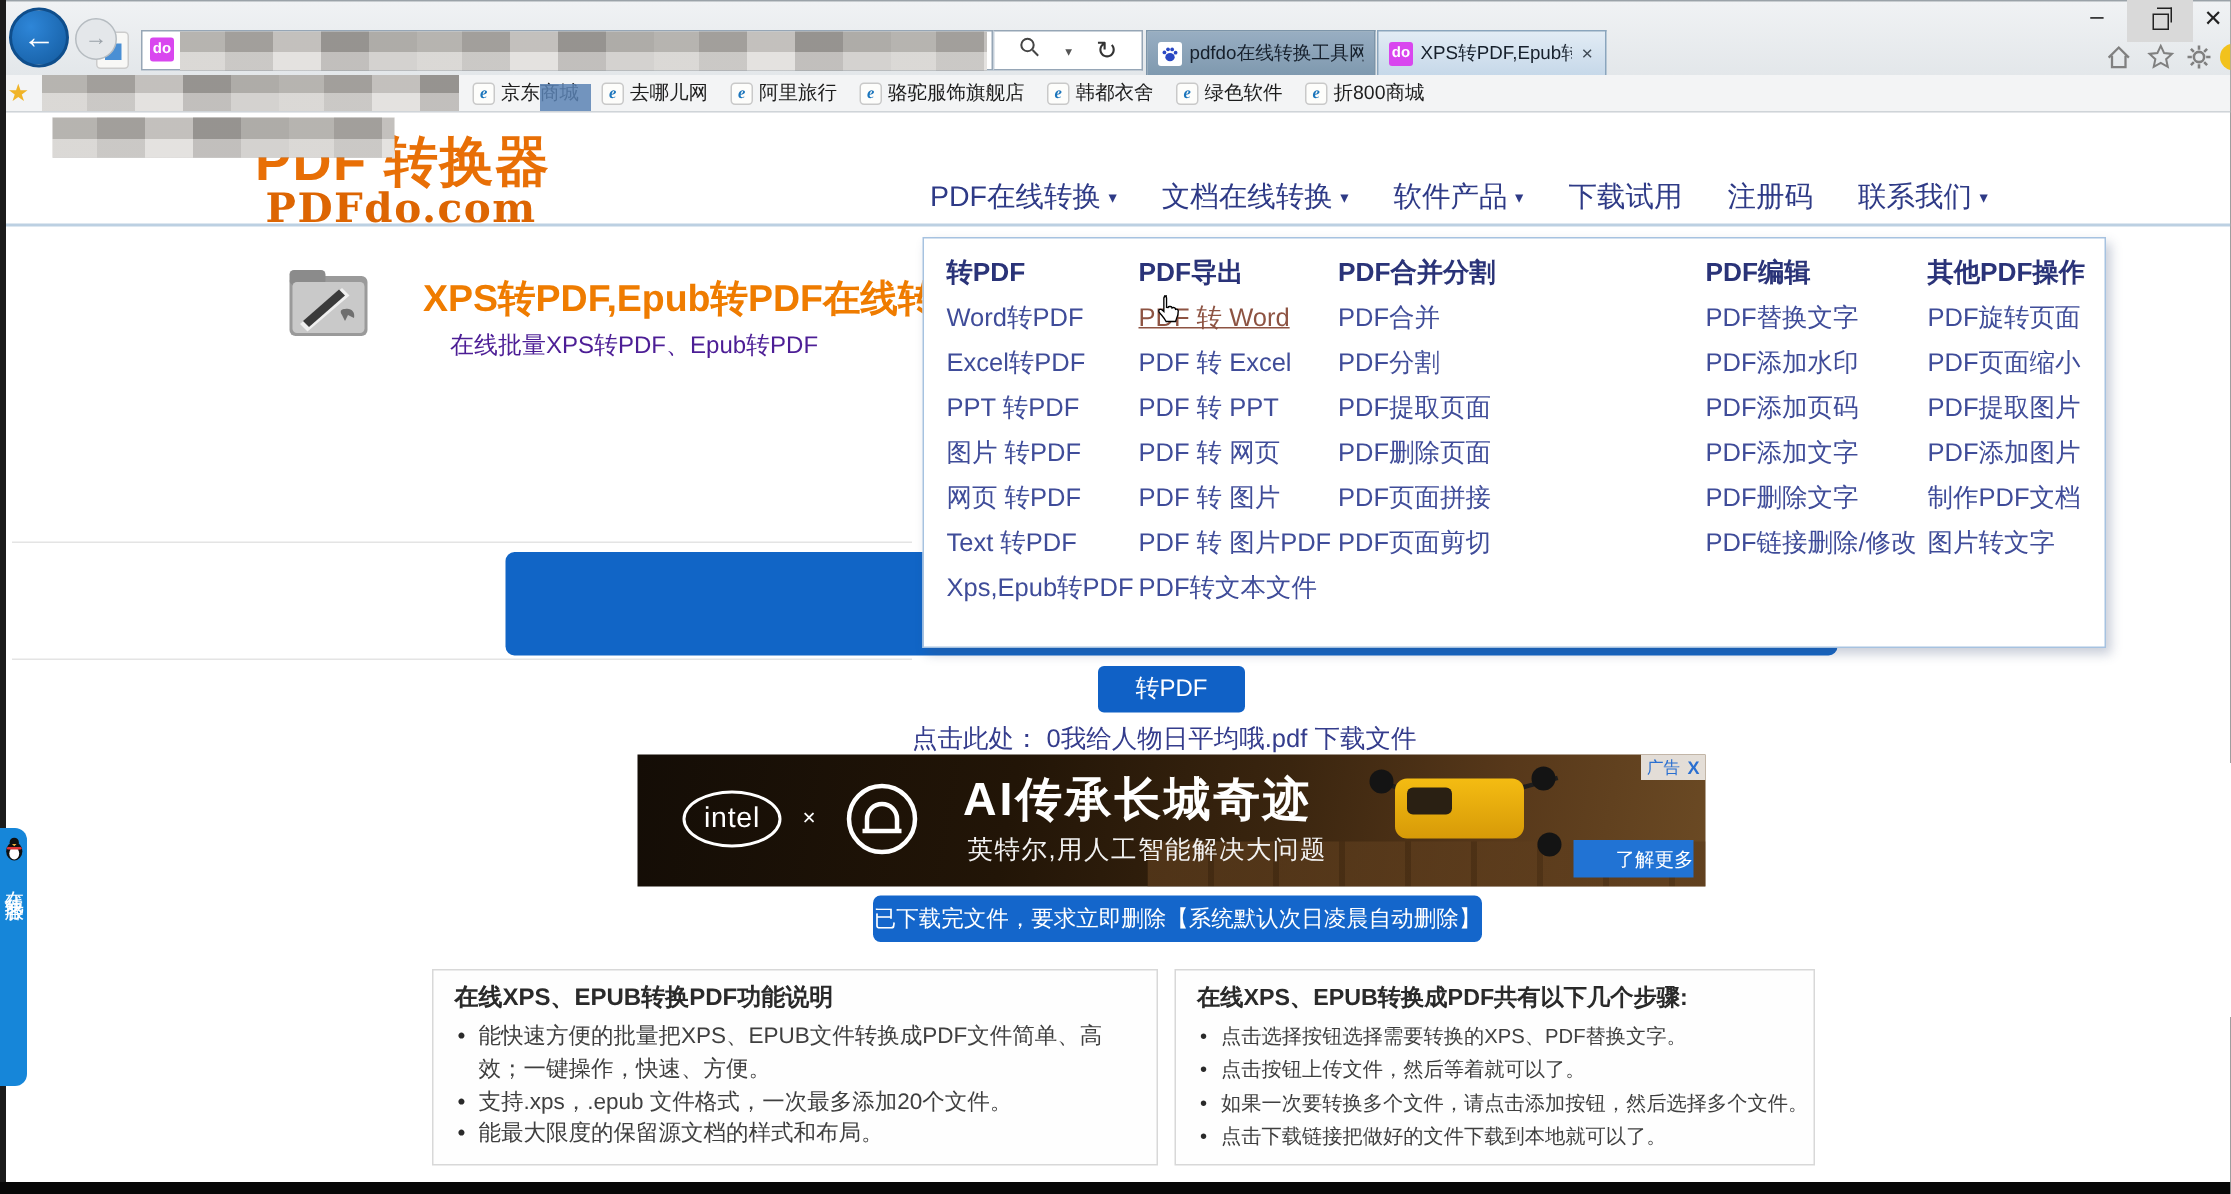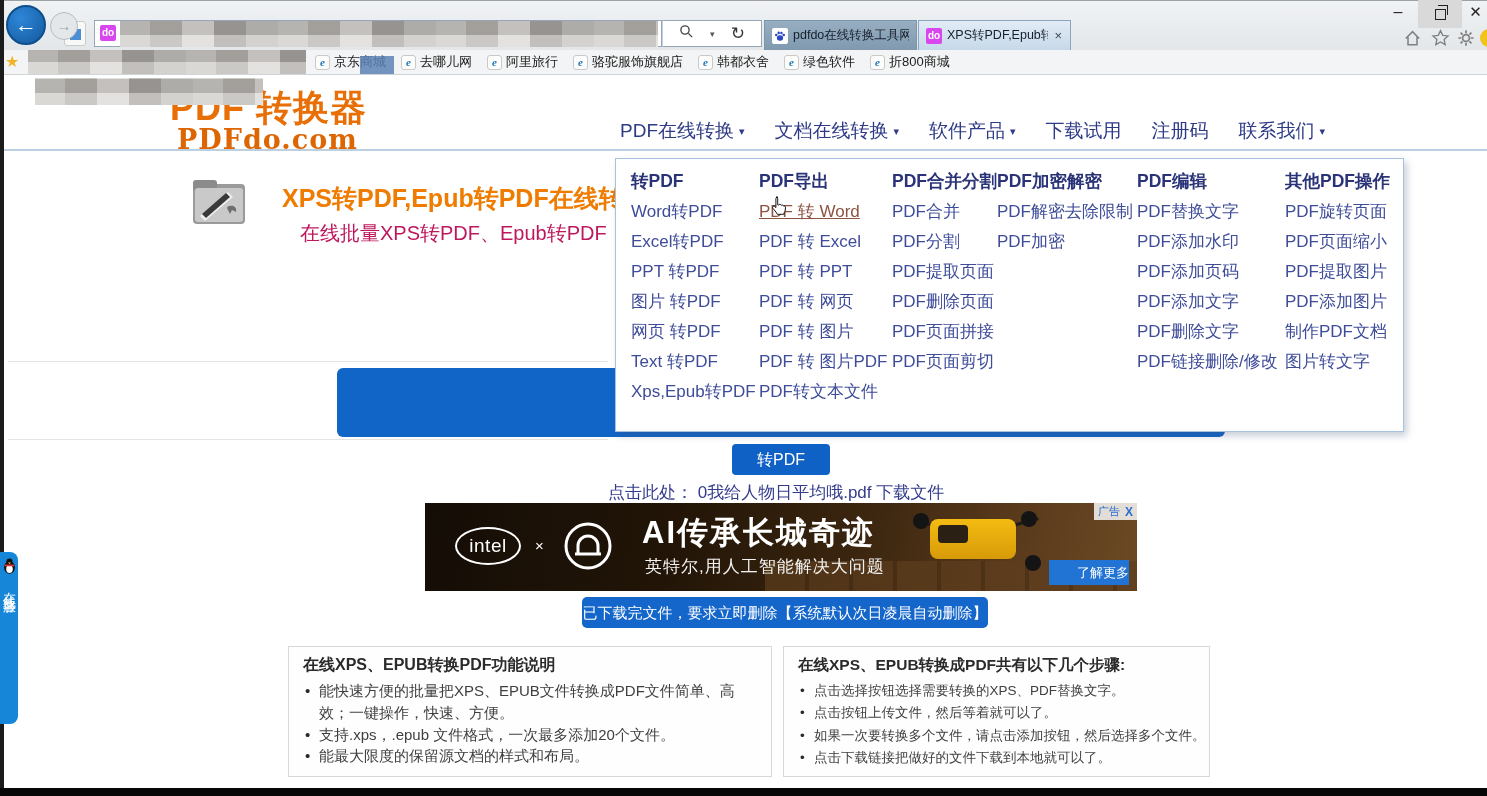--- a/index.html
+++ b/index.html
@@ -70,21 +70,21 @@
   .logo-domain { left:177px; top:124px; font-size:27px; font-weight:bold; color:#dd6502; font-family:"DejaVu Serif", serif; letter-spacing:1px; z-index:2; }
   .header-rule { left:4px; top:149px; width:1483px; height:2px; background:#bcd0e2; }
 
   .nav { left:620px; top:116px; height:30px; display:flex; align-items:center; gap:30px; z-index:2; }
   .nav-item { font-size:19px; color:#2e3a86; white-space:nowrap; display:flex; align-items:center; gap:5px; }
   .nav-caret { font-size:11px; color:#2e3a86; }
 
   
   .doc-icon { left:190px; top:176px; z-index:1; }
   .h1 { left:282px; top:182px; font-size:25px; font-weight:bold; color:#ef7c00; white-space:nowrap; z-index:1; }
-  .subtitle { left:300px; top:220px; font-size:20px; color:#be185d; white-space:nowrap; z-index:1; }
+  .subtitle { left:300px; top:220px; font-size:16px; color:#4c1d95; white-space:nowrap; z-index:1; }
 
   .hline-a { left:8px; top:361px; width:600px; height:1px; background:#e4e4e4; }
   .hline-b { left:8px; top:439px; width:600px; height:1px; background:#e4e4e4; }
   .upload-bar { left:337px; top:368px; width:888px; height:69px; background:#1165c6; border-radius:6px; z-index:1; }
 
   .convert-btn { left:732px; top:444px; width:98px; height:31px; background:#1061c6; border-radius:4px; color:#fff; font-size:16px; text-align:center; line-height:31px; z-index:2; }
   .dl-line { left:608px; top:481px; font-size:17px; color:#343c8c; white-space:nowrap; z-index:2; }
   .dl-link { color:#343c8c; }
 
   
@@ -320,25 +320,20 @@
     </div>
     <div class="dd-col" style="left:276px;">
       <div class="dd-head">PDF合并分割</div>
       <div class="dd-item">PDF合并</div>
       <div class="dd-item">PDF分割</div>
       <div class="dd-item">PDF提取页面</div>
       <div class="dd-item">PDF删除页面</div>
       <div class="dd-item">PDF页面拼接</div>
       <div class="dd-item">PDF页面剪切</div>
     </div>
-    <div class="dd-col" style="left:381px;">
-      <div class="dd-head">PDF加密解密</div>
-      <div class="dd-item">PDF解密去除限制</div>
-      <div class="dd-item">PDF加密</div>
-    </div>
     <div class="dd-col" style="left:521px;">
       <div class="dd-head">PDF编辑</div>
       <div class="dd-item">PDF替换文字</div>
       <div class="dd-item">PDF添加水印</div>
       <div class="dd-item">PDF添加页码</div>
       <div class="dd-item">PDF添加文字</div>
       <div class="dd-item">PDF删除文字</div>
       <div class="dd-item">PDF链接删除/修改</div>
     </div>
     <div class="dd-col" style="left:669px;">

